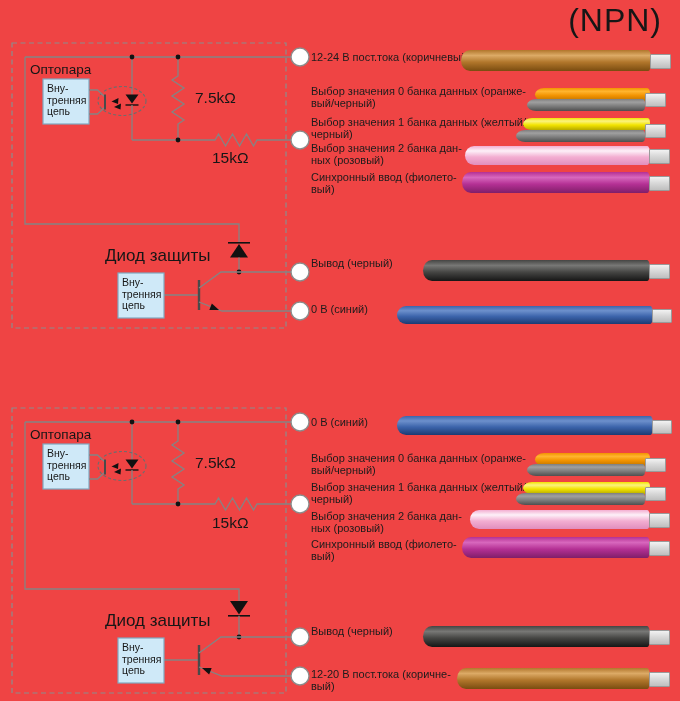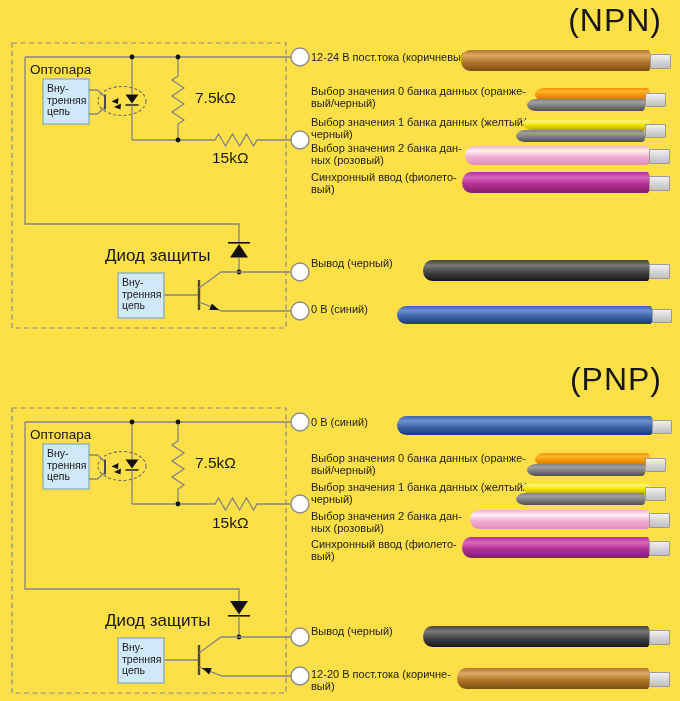--- a/index.html
+++ b/index.html
@@ -1,16 +1,16 @@
 <!DOCTYPE html>
 <html><head>
 <meta charset="utf-8">
 <style>
   html,body{margin:0;padding:0;background:#fff;}
-  #stage{position:relative;width:680px;height:701px;background:#fde047;overflow:hidden;
+  #stage{position:relative;width:680px;height:701px;background:#ef4444;overflow:hidden;
          font-family:"Liberation Sans",sans-serif;color:#111;}
   .title{position:absolute;right:18px;font-size:32px;letter-spacing:1px;color:#161616;}
   #npn-title{top:2px;}
   #pnp-title{top:361px;}
   .wlabel{position:absolute;left:311px;font-size:11px;line-height:12.3px;white-space:nowrap;color:#1c1c1c;}
   .wire{position:absolute;
         border-radius:10px 3px 3px 10px / 55% 45% 45% 55%;
         background:linear-gradient(to bottom,var(--m) 0%,var(--l) 26%,var(--m) 58%,var(--d) 100%);}
   .conn{position:absolute;background:linear-gradient(to bottom,#f2f2f2 0%,#d9d9d9 45%,#bfbfbf 100%);
         border:1px solid #9a9a9a;border-radius:1px;}
@@ -26,21 +26,20 @@
   .t-box{font-size:10.5px;fill:#161616;}
   .t-res{font-size:15.5px;fill:#161616;}
   .t-diode{font-size:17px;fill:#161616;}
 </style>
 </head>
 <body>
 
 <div id="stage">
 
   <div id="npn-title" class="title">(NPN)</div>
-  <div id="pnp-title" class="title">(PNP)</div>
 
   <svg width="312" height="701" viewBox="0 0 312 701">
 
     <g>
       <rect class="dashbox" x="12" y="43" width="274" height="285"></rect>
       <path class="w" d="M25,57 H291"></path>
       <path class="w" d="M25,57 V224 H239 V242"></path>
 
       <path class="w" d="M228,242.8 H250" style="stroke:#111;stroke-width:1.6"></path>
       <polygon class="blk" points="239,244 230,257.5 248,257.5"></polygon>

